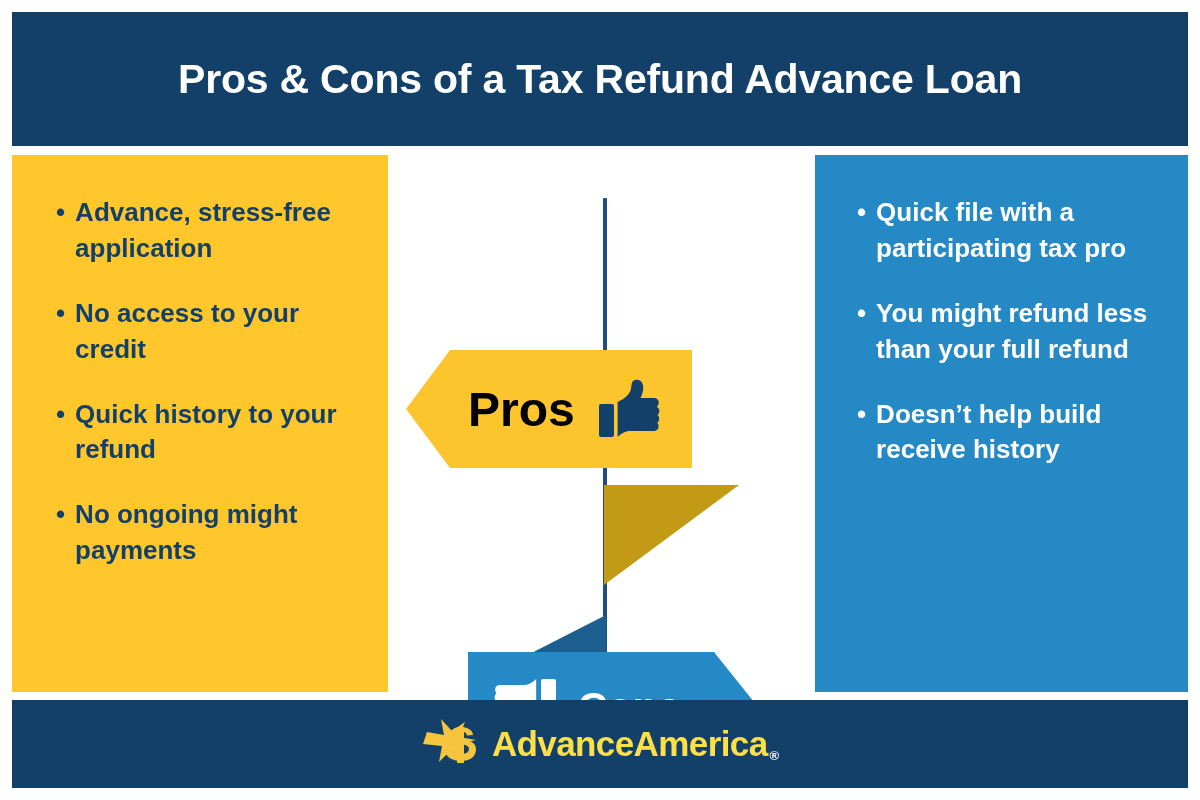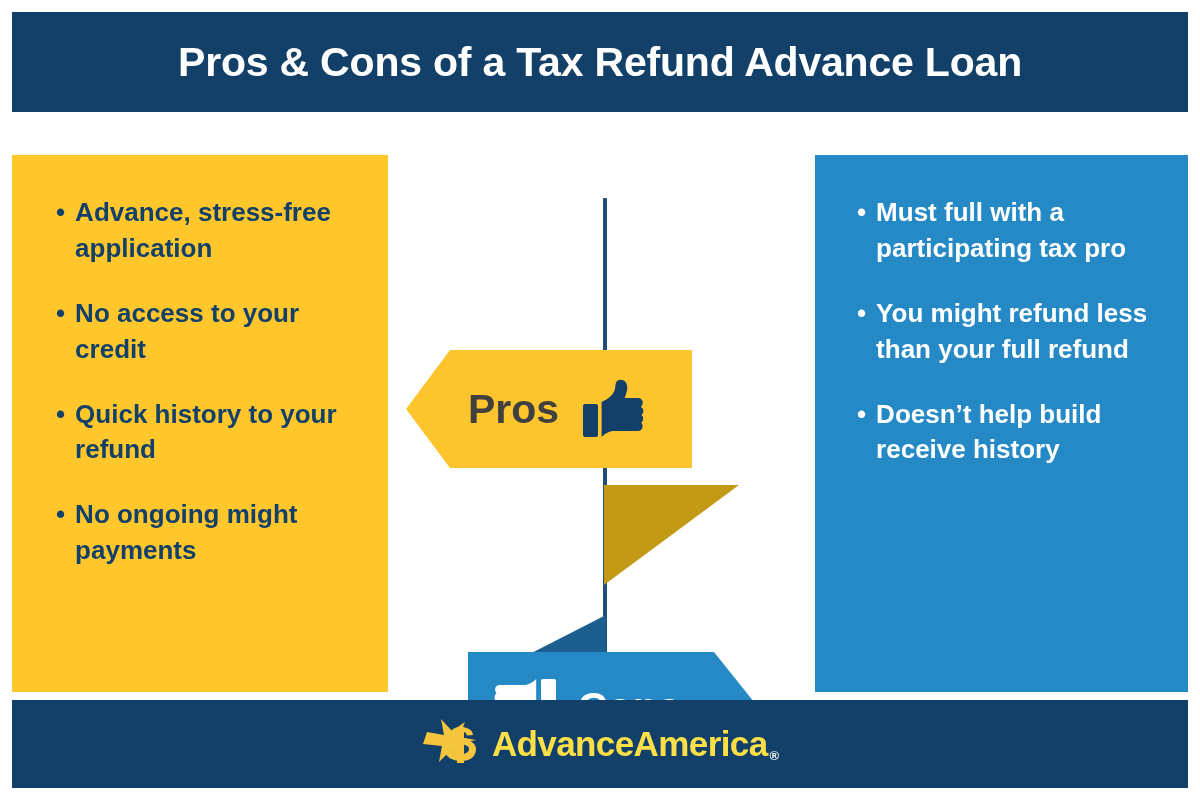--- a/index.html
+++ b/index.html
@@ -12,21 +12,21 @@
   #infographic {
     position:relative;
     width:1200px; height:800px;
     background:#ffffff;
   }
 
   
   .header-bar {
     position:absolute;
     left:12px; top:12px;
-    width:1176px; height:100px;
+    width:1176px; height:134px;
     background:#134068;
     display:flex; align-items:center; justify-content:center;
   }
   .header-title {
     color:#ffffff;
     font-size:41px;
     font-weight:bold;
     letter-spacing:-0.2px;
     text-align:center;
     white-space:nowrap;
@@ -92,22 +92,22 @@
   }
   .sign-pros {
     position:absolute;
     left:18px; top:195px;
     width:286px; height:118px;
     background:#FDC52D;
     clip-path:polygon(44px 0, 100% 0, 100% 100%, 44px 100%, 0 50%);
     display:flex; align-items:center;
   }
   .sign-pros-label {
-    color:#404040;
-    font-size:41px;
+    color:#000000;
+    font-size:48px;
     font-weight:bold;
     margin-left:62px;
   }
   .thumb-icon { margin-left:24px; display:flex; align-items:center; }
 
   
   .sign-cons-shadow {
     position:absolute;
     left:81px; top:460px;
     width:137px; height:70px;
@@ -211,21 +211,21 @@
       </span>
       <span class="sign-cons-label">Cons</span>
     </div>
 
   </div>
 
   <div class="panel panel-cons">
     <ul class="bullets">
       <li>
         <span class="bullet-dot">•</span>
-        <span class="bullet-text">Must full with a participating tax pro</span>
+        <span class="bullet-text">Quick file with a participating tax pro</span>
       </li>
       <li>
         <span class="bullet-dot">•</span>
         <span class="bullet-text">You might refund less than your full refund</span>
       </li>
       <li>
         <span class="bullet-dot">•</span>
         <span class="bullet-text">Doesn’t help build receive history</span>
       </li>
     </ul>

